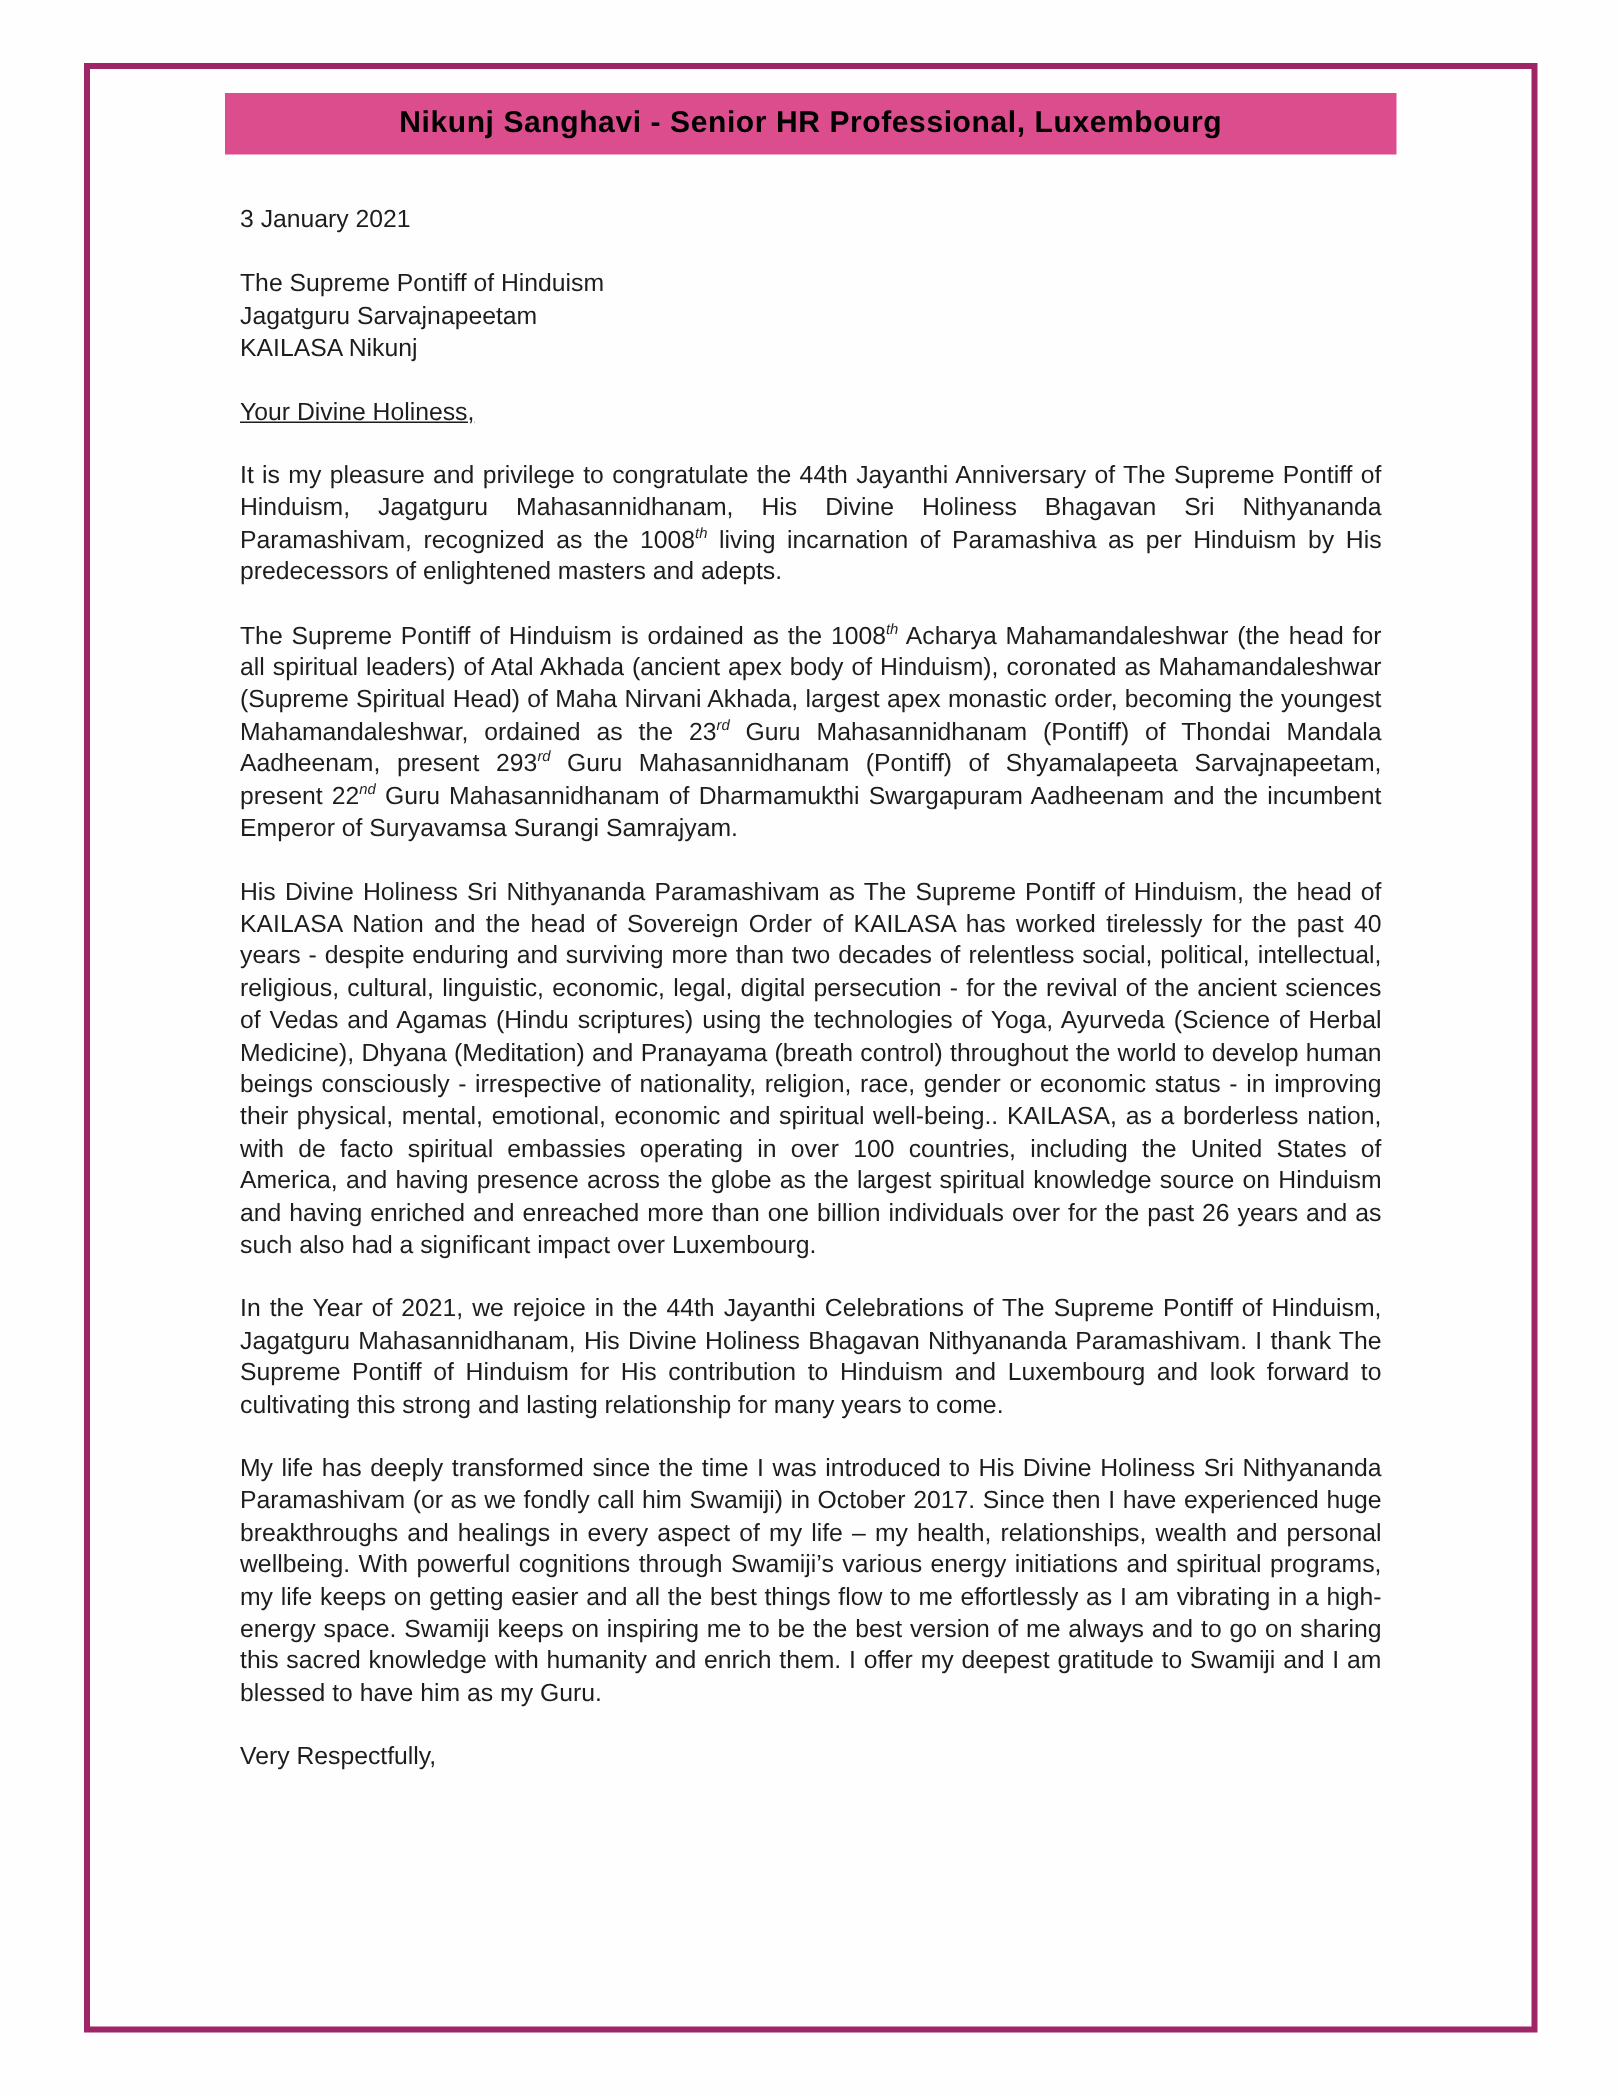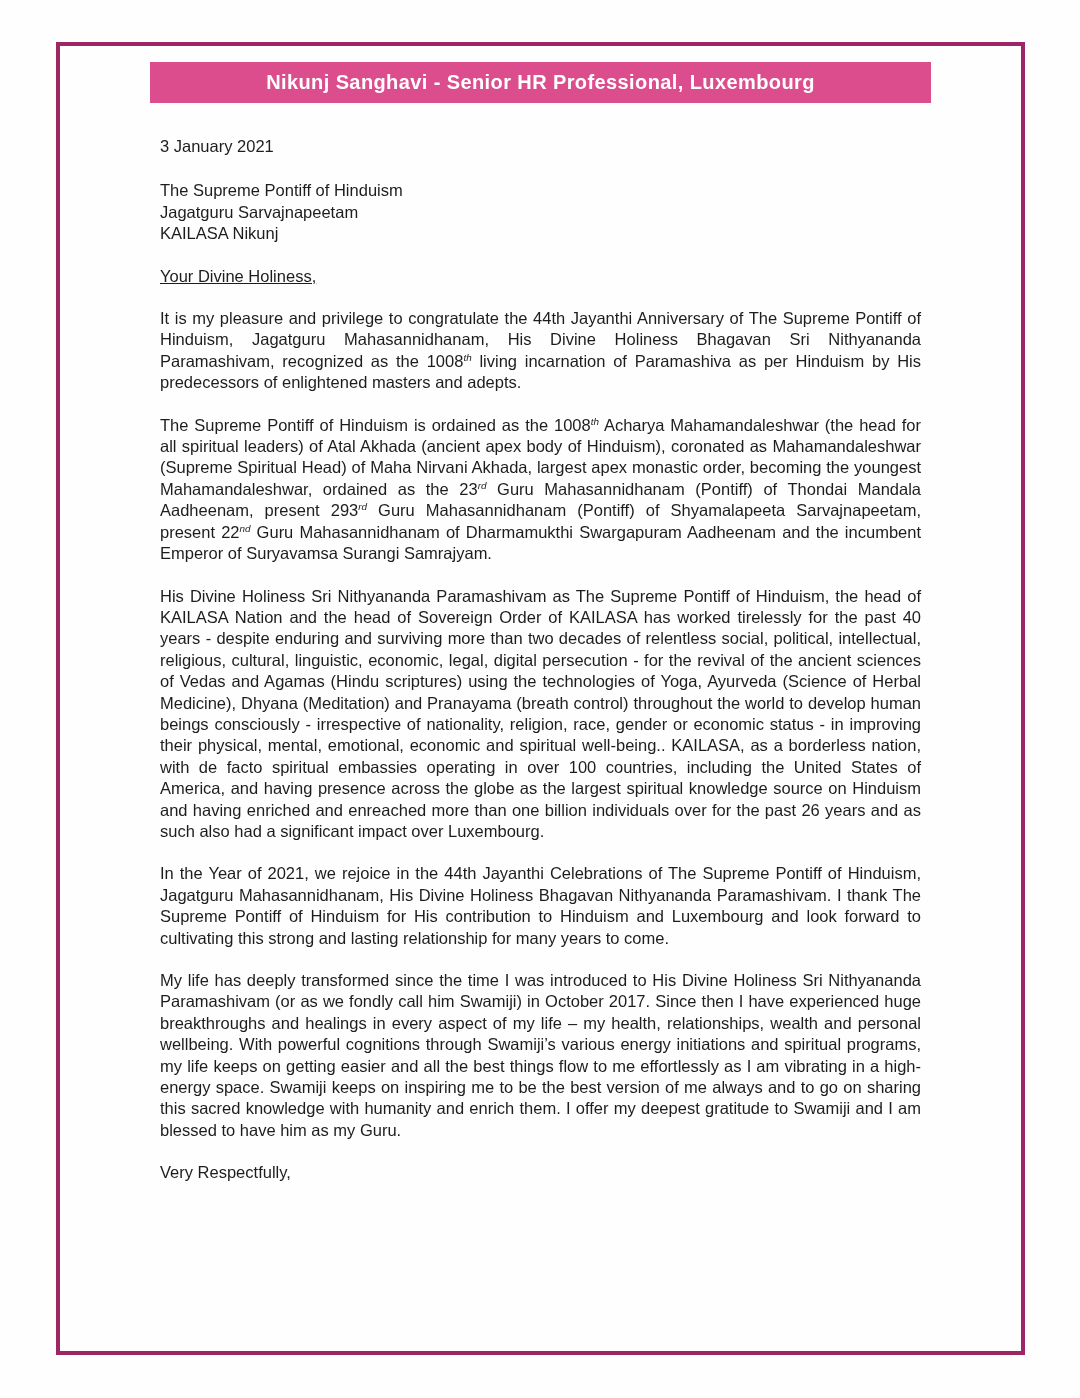--- a/index.html
+++ b/index.html
@@ -23,39 +23,39 @@
     width: 969px;
     height: 1313px;
     border: 4px solid #9e2566;
     box-sizing: border-box;
     background: #fefefe;
   }
   .banner {
     margin: 16px 90px 0 90px;
     height: 41px;
     background: #db4d8d;
-    color: #ffffff;
+    color: #000000;
     font-size: 20px;
     font-weight: bold;
     letter-spacing: 0.4px;
     text-align: center;
     line-height: 41px;
     white-space: nowrap;
     overflow: hidden;
   }
   .content {
     margin: 33px 100px 0 100px;
     font-size: 16.5px;
     line-height: 21.4px;
   }
   .date-line {
-    margin-bottom: 23px;
   }
   .recipient-block {
     margin-bottom: 21px;
+    margin-top: 22px;
   }
   .salutation {
     margin-bottom: 21px;
     text-decoration: underline;
   }
   .para {
     margin: 0 0 21px 0;
     text-align: justify;
   }
   .run-i { }

